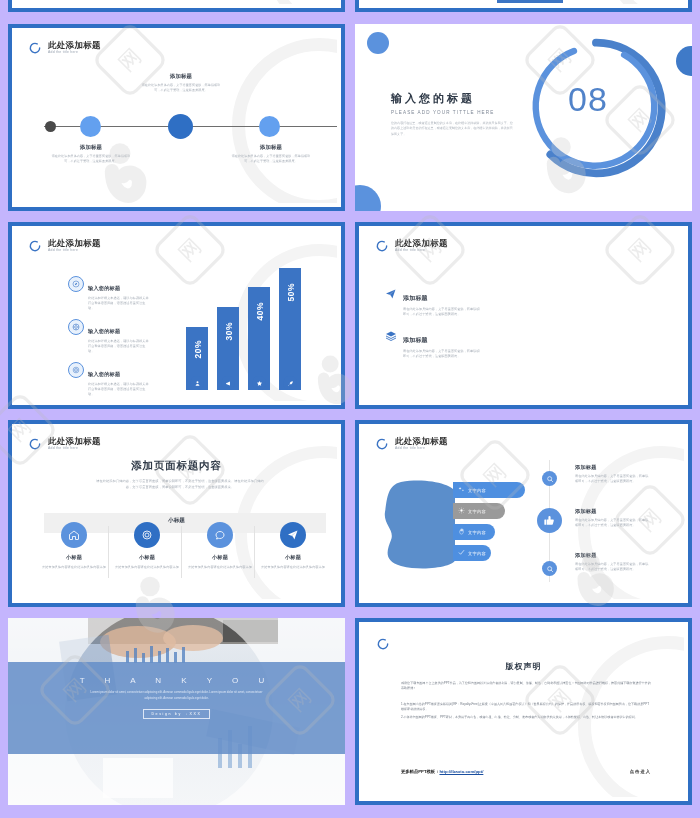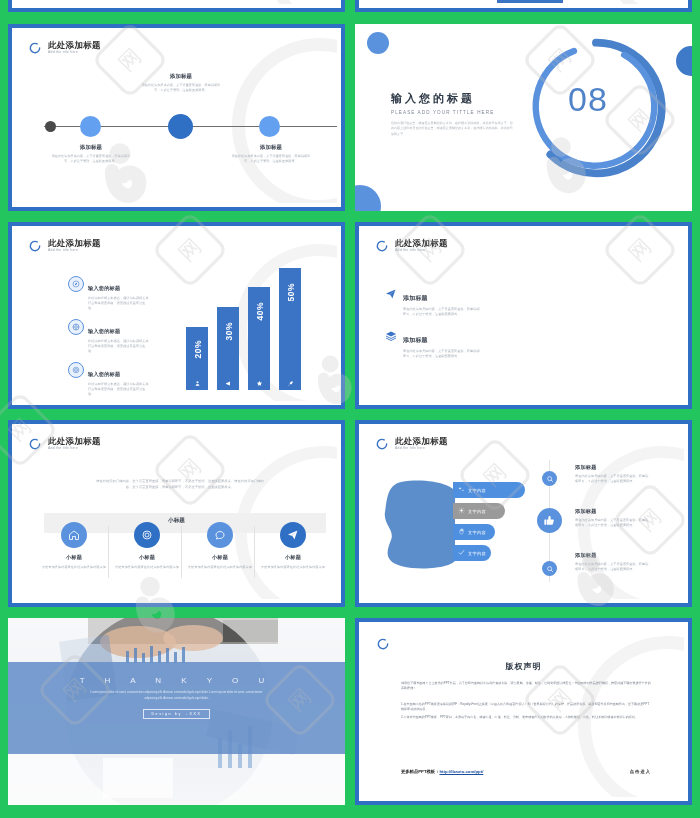--- a/index.html
+++ b/index.html
@@ -1,17 +1,17 @@
 <!DOCTYPE html>
 <html><head>
 <meta charset="utf-8">
 <style>
   html,body{margin:0;padding:0;background:#d8d4cf;}
   body{width:700px;height:818px;overflow:hidden;font-family:"Liberation Sans","DejaVu Sans",sans-serif;}
-  #stage{position:relative;width:700px;height:818px;background:#22c55e;overflow:hidden;}
+  #stage{position:relative;width:700px;height:818px;background:#c4b5fd;overflow:hidden;}
 
   
   .wm{position:absolute;inset:0;pointer-events:none;z-index:40;opacity:.5;}
   .wm svg{width:100%;height:100%;display:block;}
 
   
   .grid{position:absolute;left:0;top:0;width:700px;height:818px;}
   .cell{position:absolute;overflow:hidden;}
   .slide{position:relative;width:100%;height:100%;background:#fff;overflow:hidden;}
   .framed{border:4px solid #2f6fc4;background:#fff;box-sizing:border-box;}
@@ -322,20 +322,23 @@
               <svg viewBox="0 0 24 24">
                   <path d="M20 12a8 8 0 1 1-4.2-7" fill="none" stroke="#3b74c4" stroke-width="2.4" stroke-linecap="round"></path>
                 </svg>
             </span>
             <span class="hdr-txt">
               <span class="hdr-title">此处添加标题</span>
               <span class="hdr-sub">Add the title here</span>
             </span>
           </div>
 
+          <div style="position:absolute;left:0;right:0;top:31px;text-align:center;">
+            <div style="font-size:10.5px;font-weight:bold;color:#2e3947;letter-spacing:.8px;">添加页面标题内容</div>
+          </div>
           <div class="blk-body" style="position:absolute;left:78px;top:50px;width:172px;text-align:center;font-size:3.2px;line-height:1.9;">请在此处添加具体内容，文字尽量言简意赅，简单说明即可，不必过于繁琐，注意版面美观度。请在此处添加具体内容，文字尽量言简意赅，简单说明即可，不必过于繁琐，注意版面美观度。</div>
 
           <div class="band" style="left:28px;top:85px;width:282px;height:20px;"></div>
           <div style="position:absolute;left:0;right:0;top:89px;text-align:center;font-size:5.6px;font-weight:bold;color:#3c4450;">小标题</div>
 
           <div class="vsep" style="left:92px;top:98px;height:52px;"></div>
           <div class="vsep" style="left:165px;top:98px;height:52px;"></div>
           <div class="vsep" style="left:238px;top:98px;height:52px;"></div>
 
           <div class="cir" style="left:45px;top:94px;width:26px;height:26px;background:#5b92dd;">

